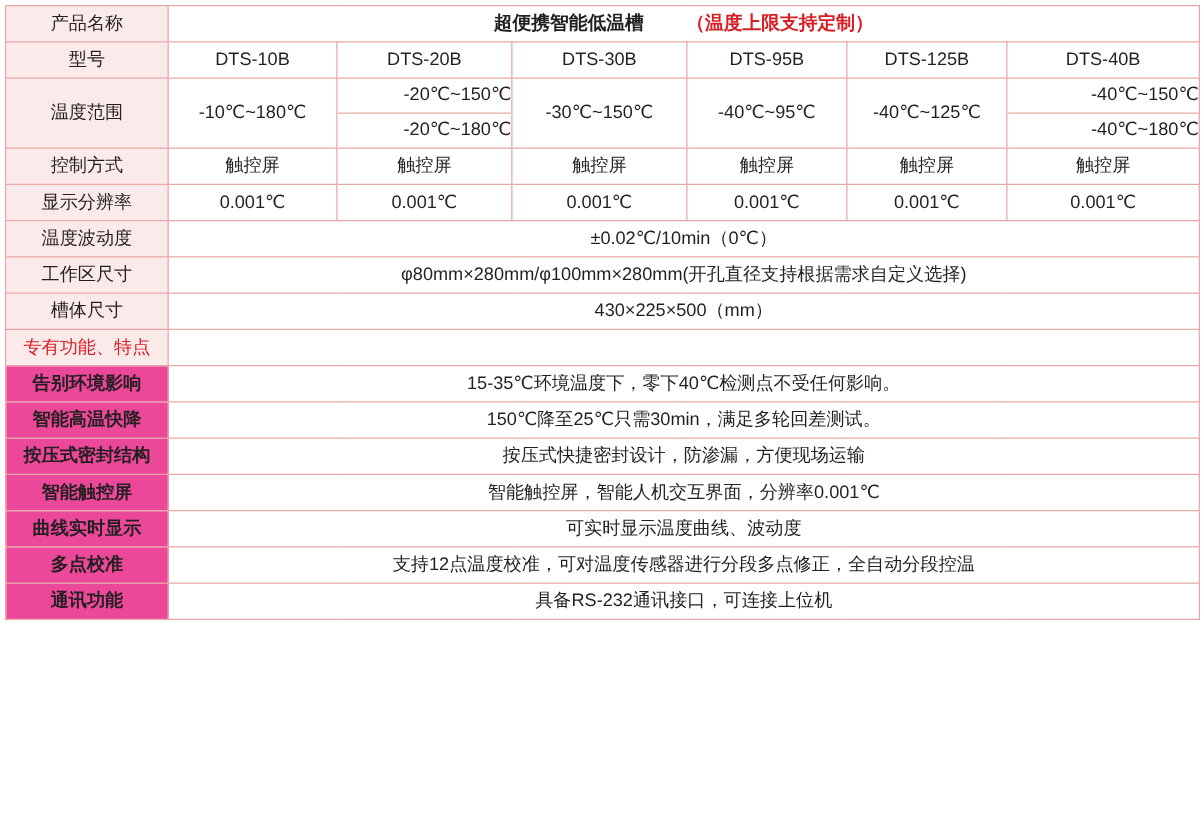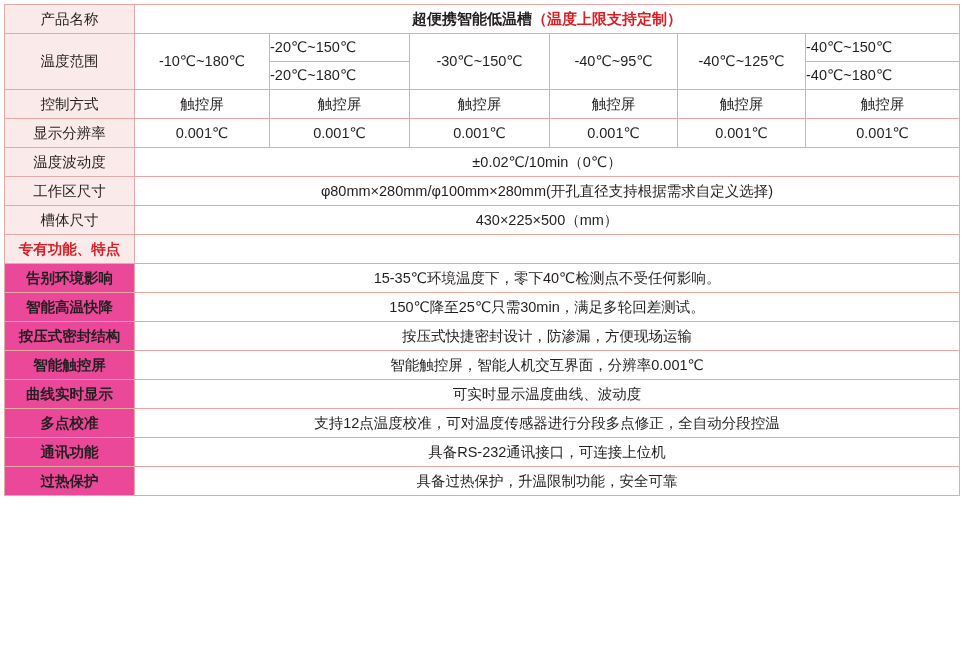--- a/index.html
+++ b/index.html
@@ -51,45 +51,46 @@
     font-size: 14.5px;
     color: #231f20;
   }
   .hdr-title {
     font-weight: bold;
     font-size: 15px;
   }
   .hdr-title .red {
     color: #d81f26;
     font-weight: bold;
+    padding-left: 34px;
   }
   .feat-head {
     color: #d81f26;
-    font-weight: bold;
+    font-weight: normal;
     text-align: left;
     padding-left: 8px;
     background: #fbeaea;
     font-size: 14.5px;
   }
   .feat-blank {
     background: #ffffff;
   }
   .feat-desc {
     text-align: left;
     padding-left: 22px;
     font-size: 14.5px;
   }
   .two-line {
     padding: 0;
   }
   .sub {
     display: block;
     height: 27px;
     line-height: 27px;
-    text-align: left;
+    text-align: right;
   }
   .sub.top {
     border-bottom: 1px solid #e8a8a8;
   }
   .cell-pad {
     padding: 0 4px;
     margin-top: 16px;
   }
 </style>
 </head>
@@ -108,20 +109,29 @@
     </colgroup>
     <tbody>
 
       <tr>
         <td class="lbl">产品名称</td>
         <td colspan="6" class="hdr-title">
           <span>超便携智能低温槽</span><span class="red">（温度上限支持定制）</span>
         </td>
       </tr>
 
+      <tr>
+        <td class="lbl">型号</td>
+        <td>DTS-10B</td>
+        <td>DTS-20B</td>
+        <td>DTS-30B</td>
+        <td>DTS-95B</td>
+        <td>DTS-125B</td>
+        <td>DTS-40B</td>
+      </tr>
 
       <tr>
         <td class="lbl">温度范围</td>
         <td>-10℃~180℃</td>
         <td class="two-line">
           <span class="sub top">-20℃~150℃</span>
           <span class="sub">-20℃~180℃</span>
         </td>
         <td>-30℃~150℃</td>
         <td>-40℃~95℃</td>
@@ -196,19 +206,15 @@
         <td colspan="6" class="feat-desc">可实时显示温度曲线、波动度</td>
       </tr>
       <tr>
         <td class="lbl-b">多点校准</td>
         <td colspan="6" class="feat-desc">支持12点温度校准，可对温度传感器进行分段多点修正，全自动分段控温</td>
       </tr>
       <tr>
         <td class="lbl-b">通讯功能</td>
         <td colspan="6" class="feat-desc">具备RS-232通讯接口，可连接上位机</td>
       </tr>
-      <tr>
-        <td class="lbl-b">过热保护</td>
-        <td colspan="6" class="feat-desc">具备过热保护，升温限制功能，安全可靠</td>
-      </tr>
     </tbody>
   </table>
 </div>
 
 </body></html>

